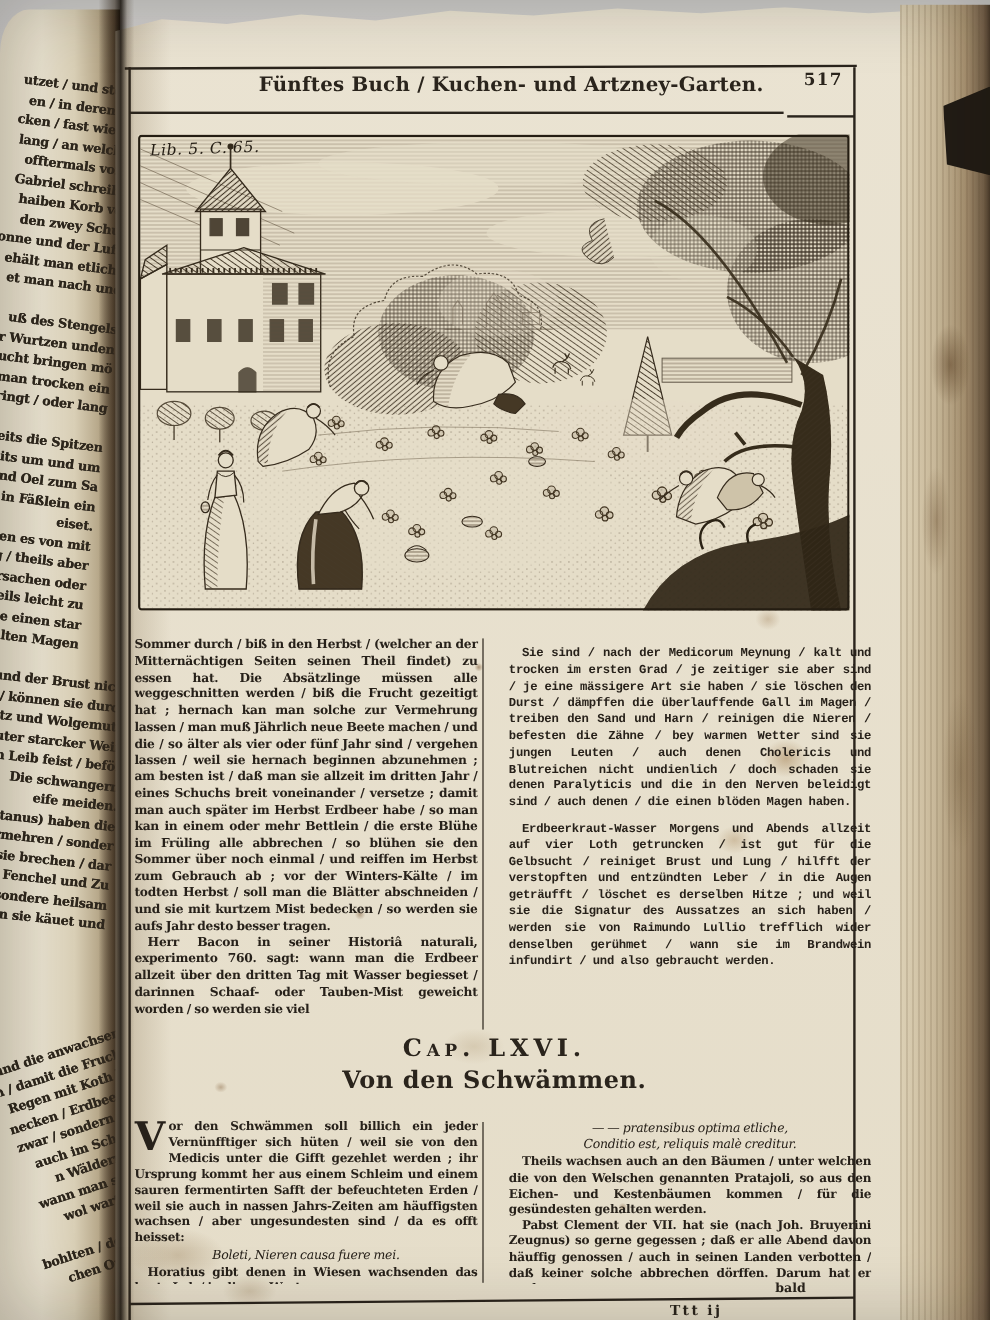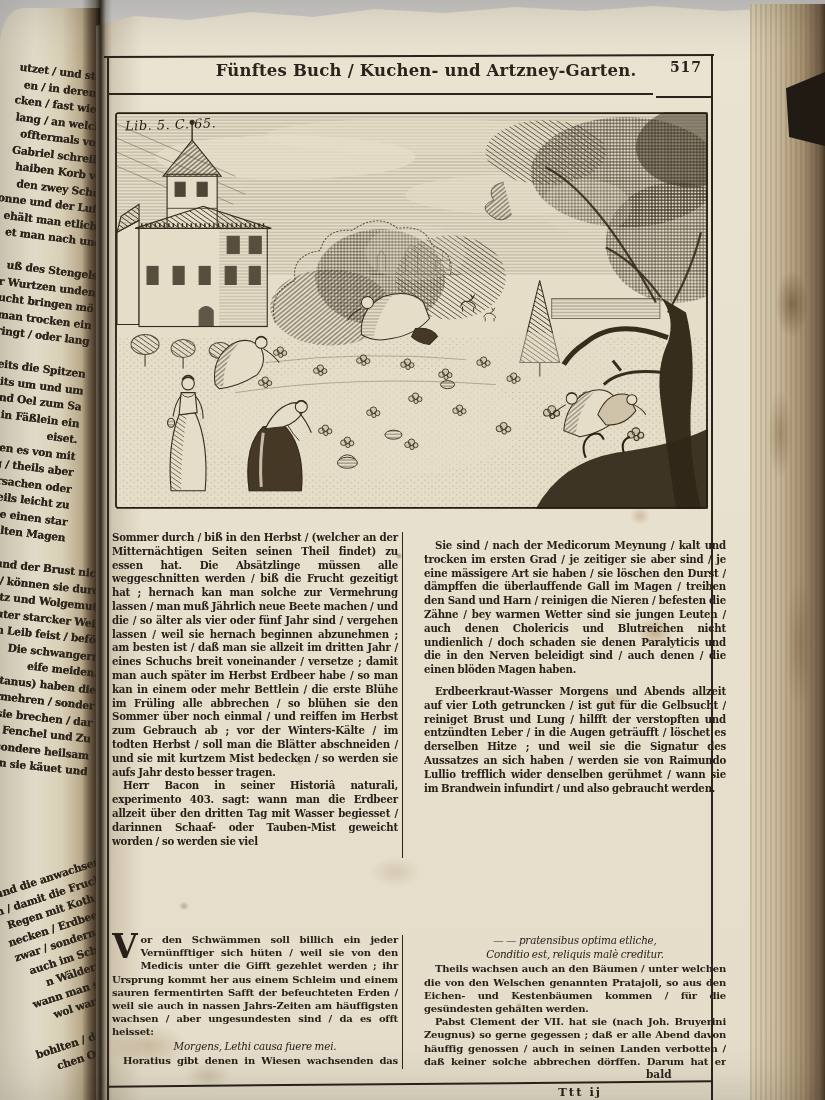--- a/index.html
+++ b/index.html
@@ -54,21 +54,21 @@
   .cols{position:absolute;left:16px;width:614px;display:flex;overflow:hidden;}
   .cols-upper{top:531px;height:330px;}
   .cols-lower{top:933px;height:137px;font-size:10px;line-height:13.2px;}
   .col{font-weight:bold;font-size:10.2px;line-height:13.8px;letter-spacing:-0.2px;
        word-spacing:-0.5px;text-align:justify;color:#27211a;}
   .cols-lower .col{font-size:10px;line-height:13.2px;}
   .col-l{width:286px;}
   .col-r{width:302px;margin-left:26px;}
   .para{margin:0;text-indent:11px;}
   .para.cont{text-indent:0;}
-  .para.sp{margin-top:8px;}
+  .para.sp{margin-top:8px;font-family:Liberation Mono, monospace;}
   .latin{font-weight:normal;font-style:italic;text-align:center;font-size:10.4px;margin:1px 0;}
   .initcap{float:left;font-size:33px;line-height:26px;font-weight:bold;padding:1px 3px 0 0;}
 
   .chapter{position:absolute;left:16px;top:861px;width:600px;text-align:center;}
   .chapter-number{font-variant:small-caps;font-weight:bold;font-size:20px;letter-spacing:4px;}
   .chapter-title{font-weight:bold;font-size:20px;margin-top:3px;letter-spacing:0.5px;}
 
   .catchword{position:absolute;left:550px;top:1068px;width:72px;text-align:left;
     font-weight:bold;font-size:10.5px;}
   .signature{position:absolute;left:420px;top:1085px;width:86px;text-align:right;
@@ -372,34 +372,38 @@
 
         <rect width="592" height="396" fill="#caa96e" opacity="0.07"></rect>
         <rect x="1" y="1" width="590" height="394" fill="none" stroke="#241d12" stroke-width="1.8" rx="2"></rect>
       </svg>
       <div class="engraving-caption">Lib. 5. C. 65.</div>
     </div>
 
     <div class="cols cols-upper">
       <div class="col col-l">
         <p class="para cont">Sommer durch / biß in den Herbst / (welcher an der Mitternächtigen Seiten seinen Theil findet) zu essen hat. Die Absätzlinge müssen alle weggeschnitten werden / biß die Frucht gezeitigt hat ; hernach kan man solche zur Vermehrung lassen / man muß Jährlich neue Beete machen / und die / so älter als vier oder fünf Jahr sind / vergehen lassen / weil sie hernach beginnen abzunehmen ; am besten ist / daß man sie allzeit im dritten Jahr / eines Schuchs breit voneinander / versetze ; damit man auch später im Herbst Erdbeer habe / so man kan in einem oder mehr Bettlein / die erste Blühe im Früling alle abbrechen / so blühen sie den Sommer über noch einmal / und reiffen im Herbst zum Gebrauch ab ; vor der Winters-Kälte / im todten Herbst / soll man die Blätter abschneiden / und sie mit kurtzem Mist bedecken / so werden sie aufs Jahr desto besser tragen.</p>
-        <p class="para">Herr Bacon in seiner Historiâ naturali, experimento 403. sagt: wann man die Erdbeer allzeit über den dritten Tag mit Wasser begiesset / darinnen Schaaf- oder Tauben-Mist geweicht worden / so werden sie viel</p>
+        <p class="para">Herr Bacon in seiner Historiâ naturali, experimento 760. sagt: wann man die Erdbeer allzeit über den dritten Tag mit Wasser begiesset / darinnen Schaaf- oder Tauben-Mist geweicht worden / so werden sie viel</p>
       </div>
       <div class="col col-r">
         <p class="para sp">Sie sind / nach der Medicorum Meynung / kalt und trocken im ersten Grad / je zeitiger sie aber sind / je eine mässigere Art sie haben / sie löschen den Durst / dämpffen die überlauffende Gall im Magen / treiben den Sand und Harn / reinigen die Nieren / befesten die Zähne / bey warmen Wetter sind sie jungen Leuten / auch denen Cholericis und Blutreichen nicht undienlich / doch schaden sie denen Paralyticis und die in den Nerven beleidigt sind / auch denen / die einen blöden Magen haben.</p>
         <p class="para sp">Erdbeerkraut-Wasser Morgens und Abends allzeit auf vier Loth getruncken / ist gut für die Gelbsucht / reiniget Brust und Lung / hilfft der verstopften und entzündten Leber / in die Augen geträufft / löschet es derselben Hitze ; und weil sie die Signatur des Aussatzes an sich haben / werden sie von Raimundo Lullio trefflich wider denselben gerühmet / wann sie im Brandwein infundirt / und also gebraucht werden.</p>
       </div>
     </div>
     <div class="rule" style="left:306px;top:532px;width:1.3px;height:326px;"></div>
 
+    <div class="chapter">
+      <div class="chapter-number">Cap. LXVI.</div>
+      <div class="chapter-title">Von den Schwämmen.</div>
+    </div>
 
     <div class="cols cols-lower">
       <div class="col col-l">
         <p class="para cont"><span class="initcap">V</span><span>or den Schwämmen soll billich ein jeder Vernünfftiger sich hüten / weil sie von den Medicis unter die Gifft gezehlet werden ; ihr Ursprung kommt her aus einem Schleim und einem sauren fermentirten Safft der befeuchteten Erden / weil sie auch in nassen Jahrs-Zeiten am häuffigsten wachsen / aber ungesundesten sind / da es offt heisset:</span></p>
-        <p class="latin">Morgens, Lethi causa fuere mei.</p>
+        <p class="latin">Boleti, Nieren causa fuere mei.</p>
         <p class="para">Horatius gibt denen in Wiesen wachsenden das beste Lob / in diesen Worten:</p>
       </div>
       <div class="col col-r">
         <p class="latin">—  —  pratensibus optima etliche,</p>
         <p class="latin">Conditio est, reliquis malè creditur.</p>
         <p class="para">Theils wachsen auch an den Bäumen / unter welchen die von den Welschen genannten Pratajoli, so aus den Eichen- und Kestenbäumen kommen / für die gesündesten gehalten werden.</p>
         <p class="para">Pabst Clement der VII. hat sie (nach Joh. Bruyerini Zeugnus) so gerne gegessen ; daß er alle Abend davon häuffig genossen / auch in seinen Landen verbotten / daß keiner solche abbrechen dörffen. Darum hat er auch so</p>
       </div>
     </div>
     <div class="rule" style="left:306px;top:935px;width:1.3px;height:134px;"></div>

